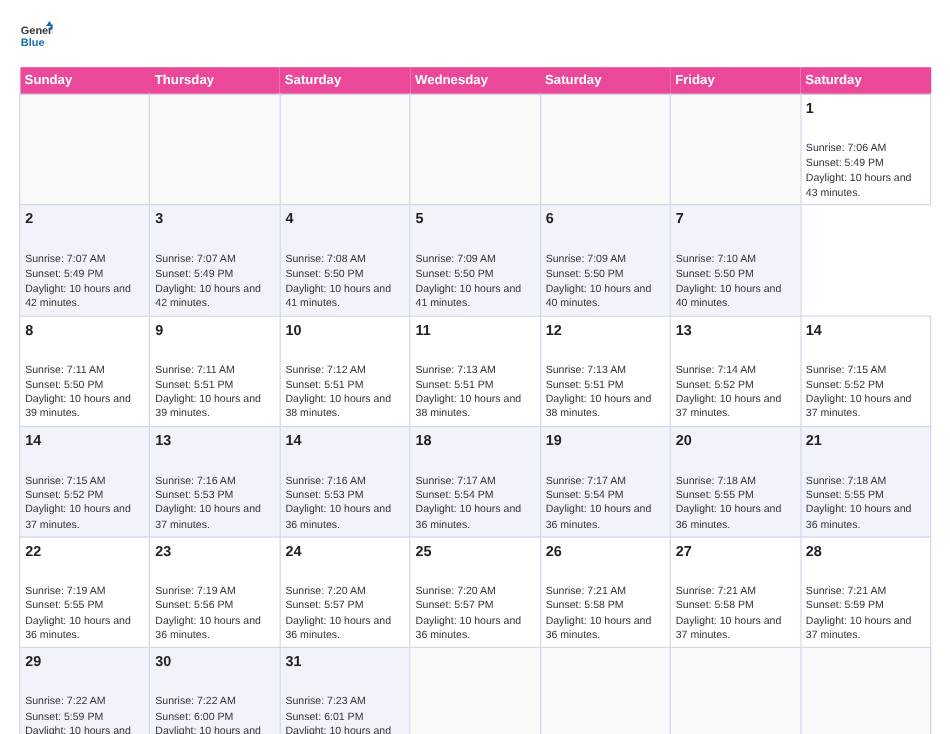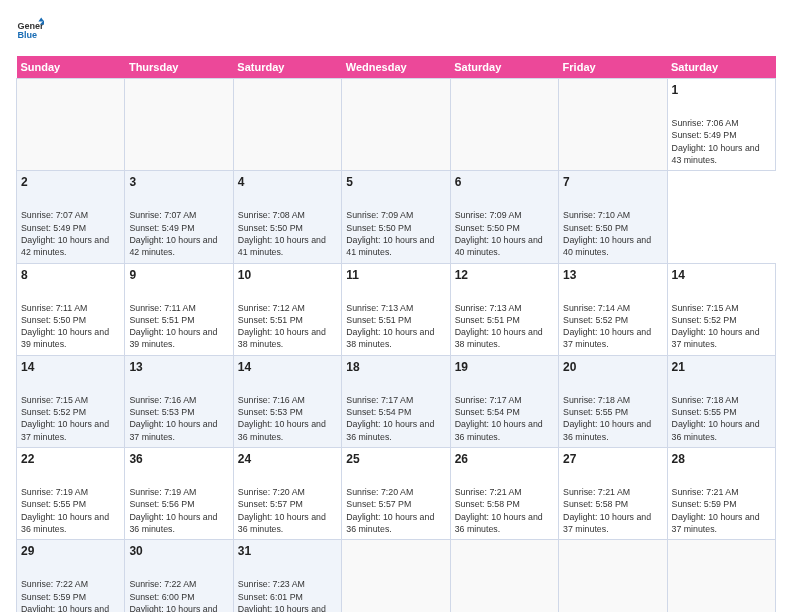--- a/index.html
+++ b/index.html
@@ -217,21 +217,21 @@
             <span class="day-num">21</span>
             <div class="day-info">Sunrise: 7:18 AM<br>Sunset: 5:55 PM<br>Daylight: 10 hours and 36 minutes.</div>
           </td>
         </tr>
         <tr>
           <td>
             <span class="day-num">22</span>
             <div class="day-info">Sunrise: 7:19 AM<br>Sunset: 5:55 PM<br>Daylight: 10 hours and 36 minutes.</div>
           </td>
           <td>
-            <span class="day-num">36</span>
+            <span class="day-num">23</span>
             <div class="day-info">Sunrise: 7:19 AM<br>Sunset: 5:56 PM<br>Daylight: 10 hours and 36 minutes.</div>
           </td>
           <td>
             <span class="day-num">24</span>
             <div class="day-info">Sunrise: 7:20 AM<br>Sunset: 5:57 PM<br>Daylight: 10 hours and 36 minutes.</div>
           </td>
           <td>
             <span class="day-num">25</span>
             <div class="day-info">Sunrise: 7:20 AM<br>Sunset: 5:57 PM<br>Daylight: 10 hours and 36 minutes.</div>
           </td>

